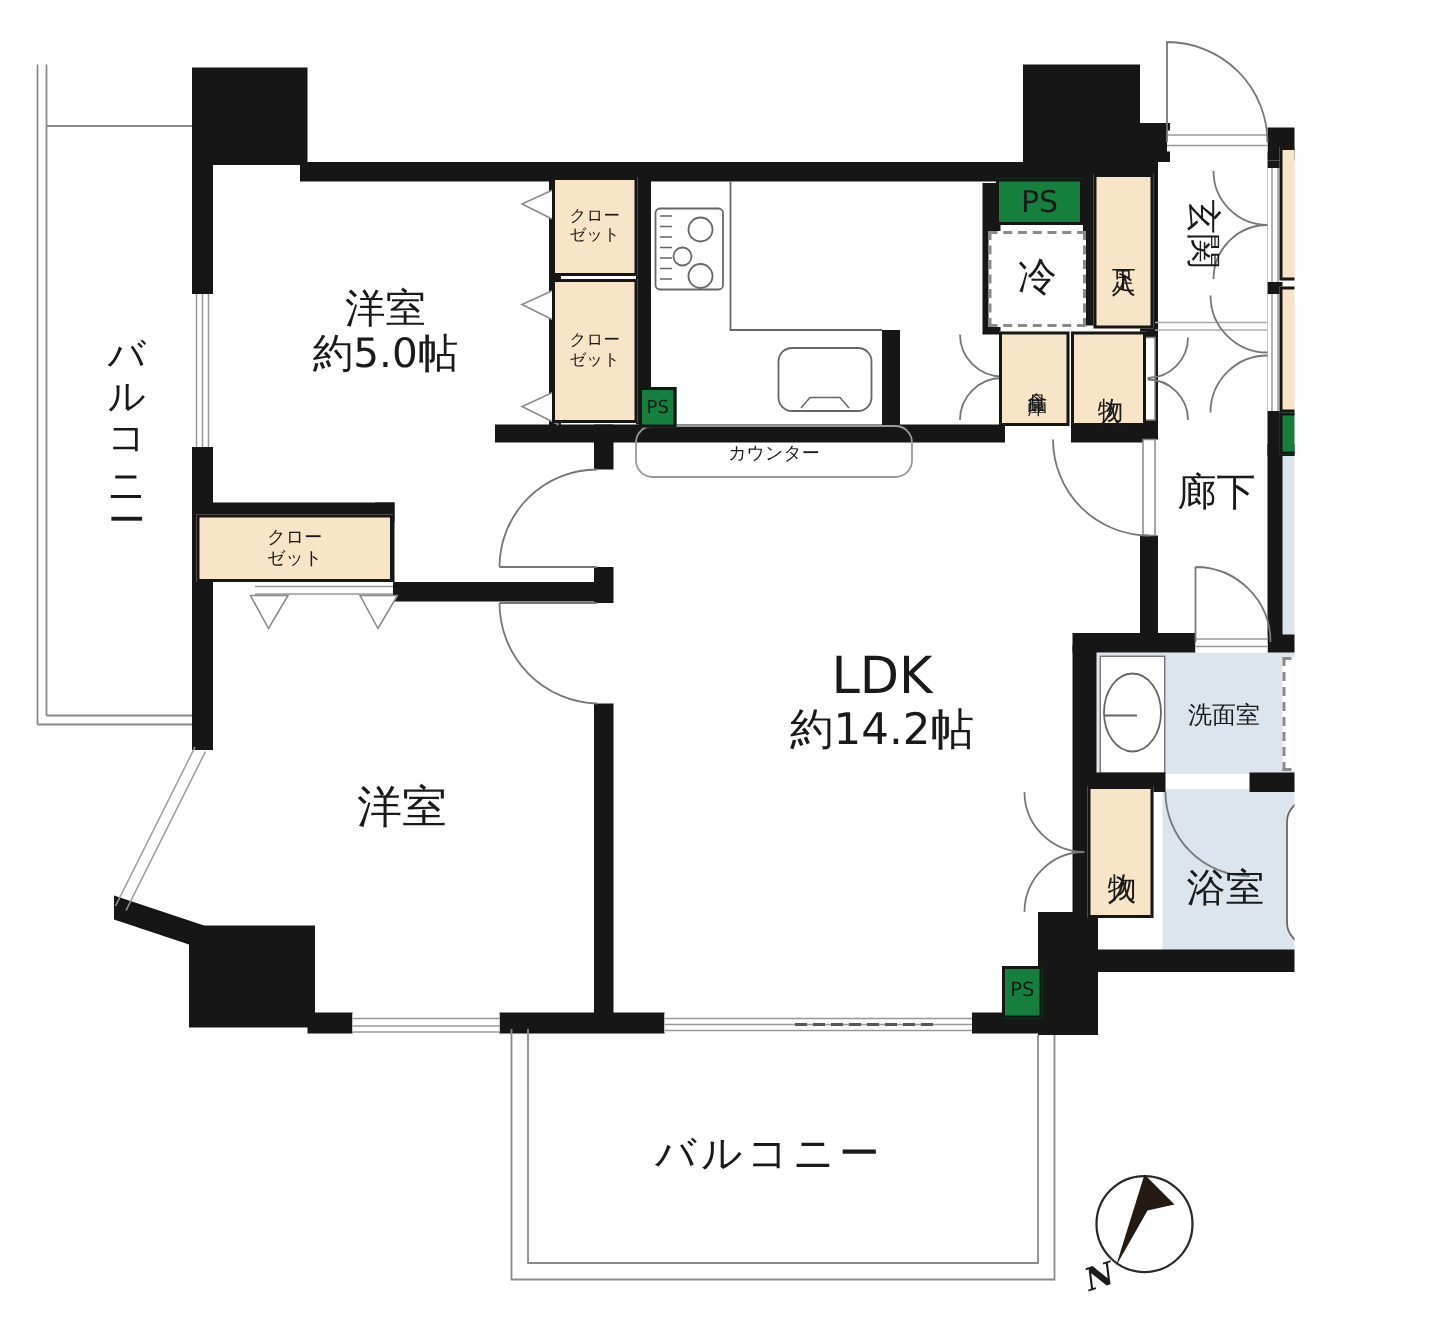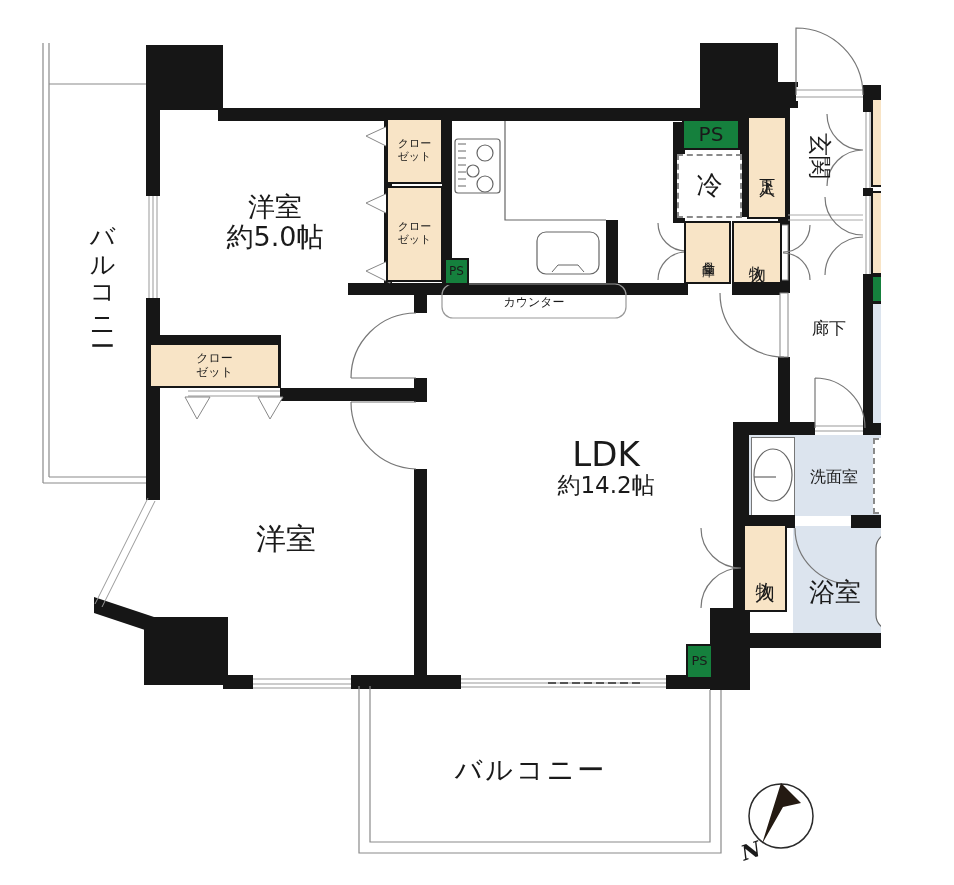--- a/index.html
+++ b/index.html
@@ -1,17 +1,17 @@
 <!DOCTYPE html>
 <html><head>
 <meta charset="utf-8">
 <style>
   html,body{margin:0;padding:0;background:#fff;}
   .stage{position:relative;width:863px;height:885px;background:#fff;overflow:hidden;
-         font-family:"DejaVu Sans",sans-serif;color:#1a1a1a;margin-left:18px;}
+         font-family:"DejaVu Sans",sans-serif;color:#1a1a1a;}
   .stage svg{position:absolute;left:0;top:0;}
   .lbl{position:absolute;transform:translate(-50%,-50%);white-space:nowrap;
        text-align:center;line-height:1.12;z-index:6;}
   .box{position:absolute;box-sizing:border-box;border:2px solid #161616;
        background:#f8e4c6;display:flex;align-items:center;justify-content:center;
        z-index:5;line-height:1.15;}
   .vtext{writing-mode:vertical-rl;text-orientation:upright;letter-spacing:1px;}
   .wrap2{display:inline-block;width:3.15em;text-align:center;}
   .psbox{background:#15803d;font-weight:400;}
   .dashed{background:#fff;border:2px dashed #8a8a8a;}
@@ -230,29 +230,29 @@
 
   <div class="lbl" style="left:257px;top:222px;font-size:27px;">
     <div>洋室</div>
     <div>約5.0帖</div>
   </div>
   <div class="lbl" style="left:268px;top:539px;font-size:30px;">
     <div>洋室</div>
   </div>
   <div class="lbl" style="left:588px;top:467px;font-size:34px;">
     <div>LDK</div>
-    <div style="font-size:23px;">約14.2帖</div>
+    <div style="font-size:29px;">約14.2帖</div>
   </div>
   <div class="lbl vbal" style="left:84px;top:272px;font-size:25px;">
     <span>バルコニー</span></div>
   <div class="lbl" style="left:513px;top:770px;font-size:27px;letter-spacing:3px;">
     <span>バルコニー</span></div>
   <div class="lbl rot90" style="left:801px;top:156px;font-size:23px;">
     <span>玄関</span></div>
-  <div class="lbl" style="left:811px;top:329px;font-size:17px;">
+  <div class="lbl" style="left:811px;top:329px;font-size:26px;">
     <span>廊下</span></div>
   <div class="lbl" style="left:816px;top:477px;font-size:16px;">
     <span>洗面室</span></div>
   <div class="lbl" style="left:817px;top:593px;font-size:26px;">
     <span>浴室</span></div>
   <div class="lbl" style="left:516px;top:303px;font-size:12px;">
     <span>カウンター</span></div>
   <div class="lbl north" style="left:733px;top:851px;font-size:21px;">
     <span>N</span></div>
 

